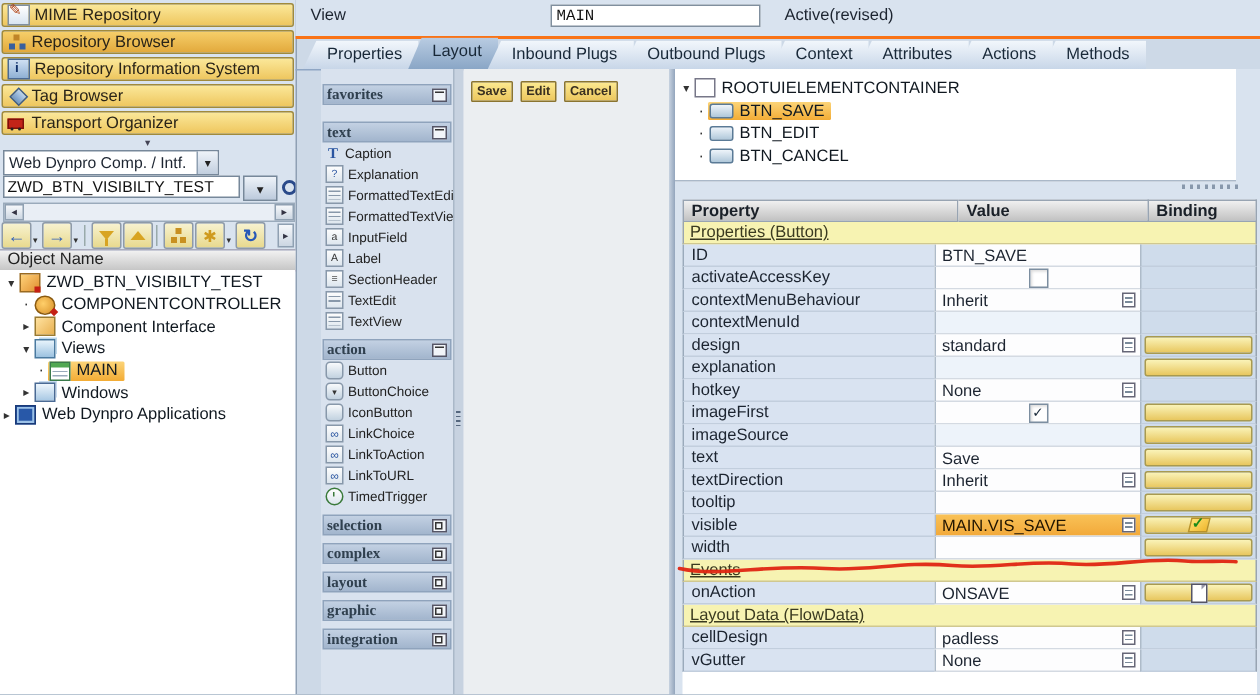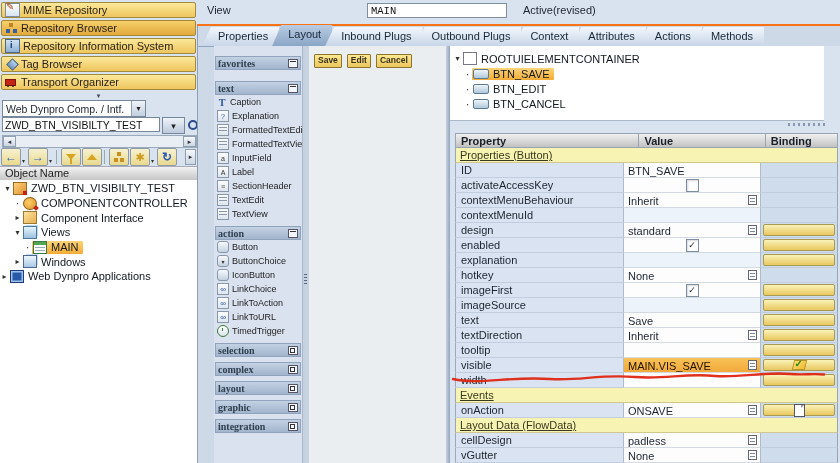--- a/index.html
+++ b/index.html
@@ -505,29 +505,20 @@
             <div class="c-prop">design</div>
             <div class="c-val">
               <span>standard</span>
               <span class="ddic"></span>
             </div>
             <div class="c-bind">
               <span class="bindbtn"></span>
             </div>
           </div>
           <div class="prow">
-            <div class="c-prop">enabled</div>
-            <div class="c-val center">
-              <span class="cb checked"></span>
-            </div>
-            <div class="c-bind">
-              <span class="bindbtn"></span>
-            </div>
-          </div>
-          <div class="prow">
             <div class="c-prop">explanation</div>
             <div class="c-val tint"></div>
             <div class="c-bind">
               <span class="bindbtn"></span>
             </div>
           </div>
           <div class="prow">
             <div class="c-prop">hotkey</div>
             <div class="c-val">
               <span>None</span>

